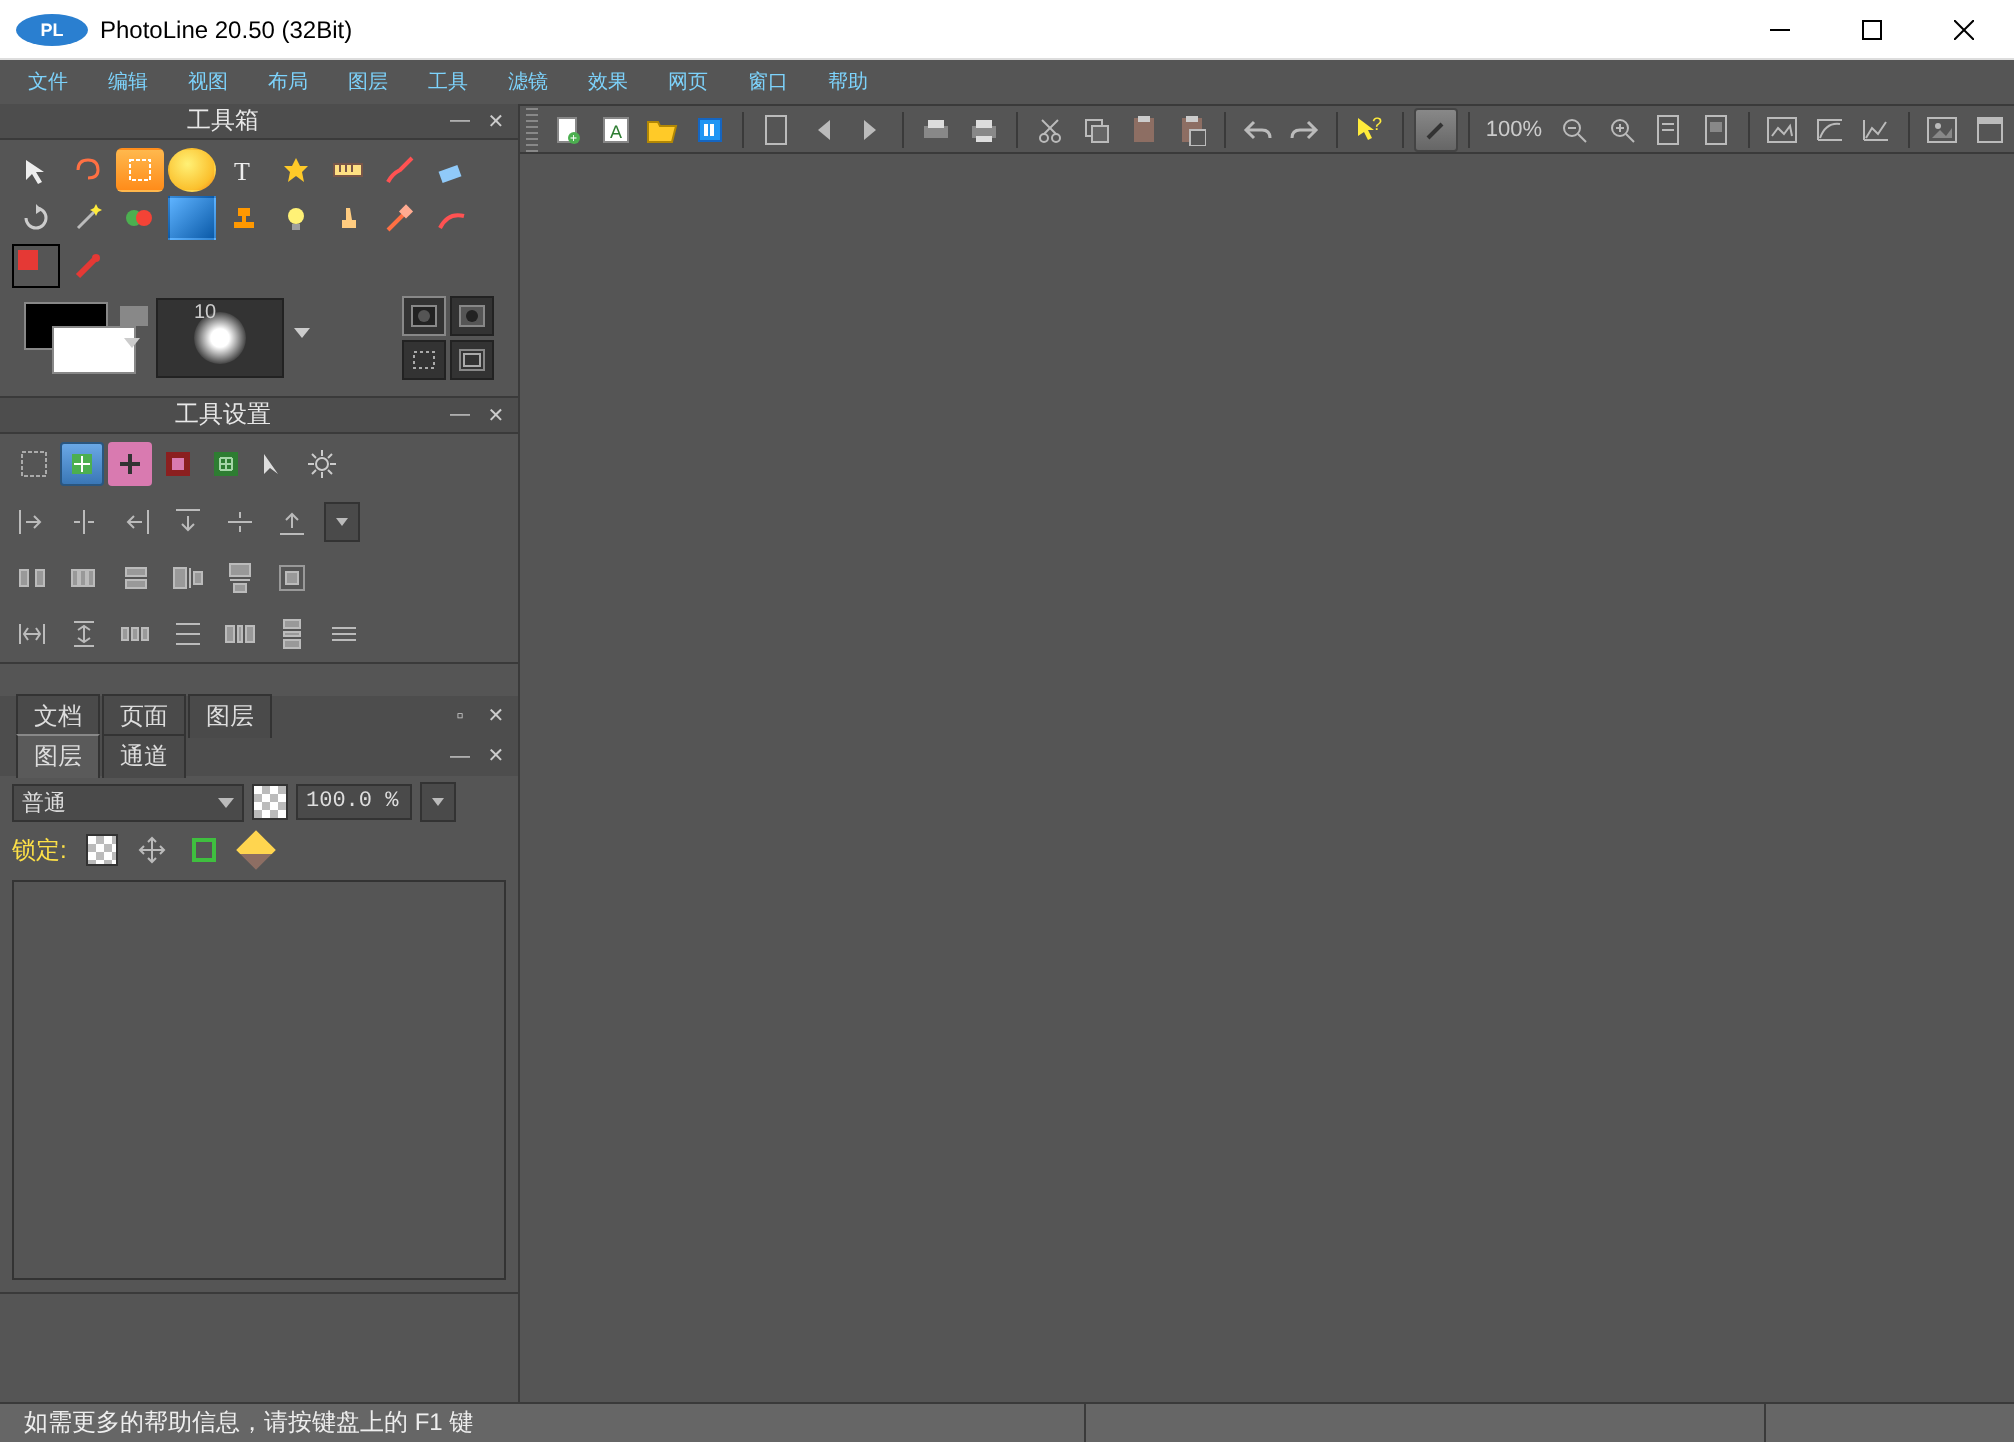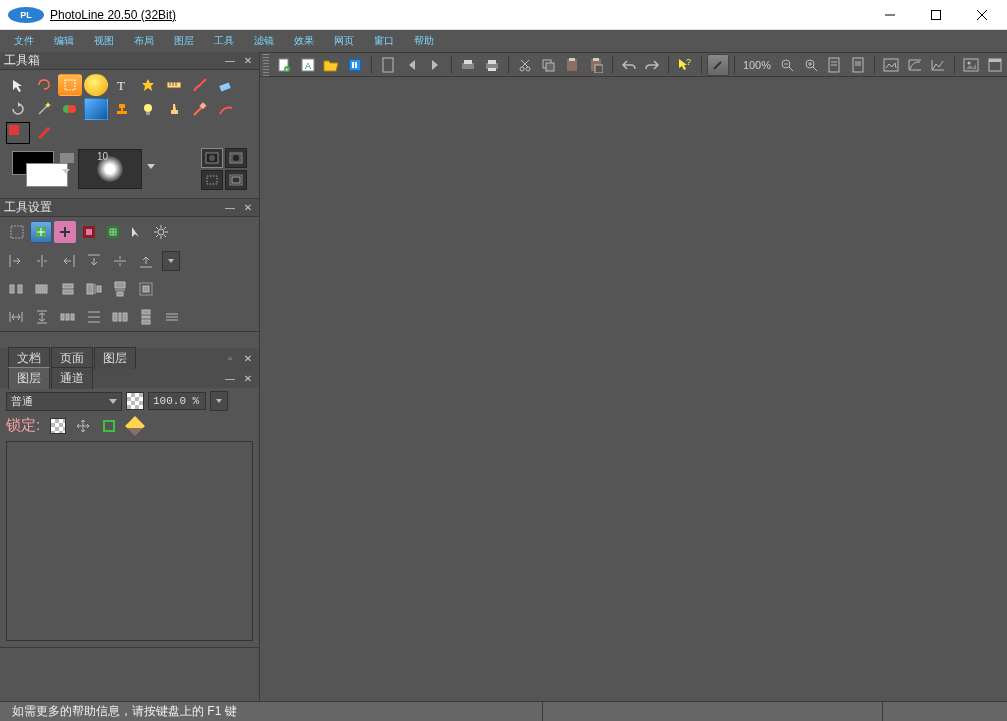--- a/index.html
+++ b/index.html
@@ -21,21 +21,21 @@
   padding: 0 2px 0 8px;
   border-bottom: 1px solid #ddd;
   color: #000;
   font-size: 12px;
 }
 .titlebar .app-icon {
   width: 36px; height: 16px; border-radius: 50%;
   background: #2a7fd0; display:flex; align-items:center; justify-content:center;
   color:#fff; font-size:9px; font-weight:bold; margin-right:6px;
 }
-.titlebar .title { flex:1;text-decoration:underline; }
+.titlebar .title { flex:1; }
 .titlebar .winbtns { display:flex; }
 .titlebar .winbtn {
   width:46px; height:30px; display:flex; align-items:center; justify-content:center;
   font-family: "Segoe UI Symbol", sans-serif; font-size:11px; color:#000;
 }
 
 .menubar {
   height:22px; background:#555; display:flex; align-items:center; padding:0 4px;
   color:#7dd3fc; font-size:10px;
 }
@@ -63,21 +63,21 @@
   border-right:1px solid #3a3a3a;
 }
 .canvas { flex:1; background:#555; }
 
 .panel { border-bottom:1px solid #3a3a3a; }
 .panel-header {
   height:18px; background:#4d4d4d; display:flex; align-items:center;
   padding:0 4px; color:#e8e8e8; font-size:12px;
   border-bottom:1px solid #3a3a3a;
 }
-.panel-header .ph-title { flex:1; }
+.panel-header .ph-title { flex:1;text-align:center; }
 .panel-header .ph-btn {
   width:14px; height:14px; display:flex; align-items:center; justify-content:center;
   font-size:10px; color:#ccc; margin-left:4px;
 }
 .panel-body { padding:4px 6px; }
 
 .toolbox-grid {
   display:grid; grid-template-columns:repeat(9,24px); grid-auto-rows:22px; gap:2px;
 }
 .tool {
@@ -149,21 +149,21 @@
   background:
     linear-gradient(45deg,#bbb 25%,transparent 25%,transparent 75%,#bbb 75%),
     linear-gradient(45deg,#bbb 25%,#fff 25%,#fff 75%,#bbb 75%);
   background-size:8px 8px; background-position:0 0,4px 4px;
   border:1px solid #333;
 }
 .opacity-field {
   height:18px; background:#4a4a4a; border:1px solid #333; color:#ddd;
   padding:0 4px; font-size:11px; display:flex; align-items:center; width:58px;font-family:Liberation Mono, monospace;
 }
-.lock-row { display:flex; align-items:center; gap:10px; padding:2px 6px 4px; color:#fca5a5; font-size:15px;}
+.lock-row { display:flex; align-items:center; gap:10px; padding:2px 6px 4px; color:#fde047; font-size:12px;}
 .lock-icons { display:flex; gap:8px; align-items:center;}
 .lock-icons .li { width:18px;height:18px; display:flex;align-items:center;justify-content:center;}
 .green-sq { width:12px;height:12px; border:2px solid #3fbf3f; }
 .yellow-pen { width:14px;height:14px; background:linear-gradient(135deg,#ffd54f 60%,#8d6e63 60%); transform:rotate(45deg);}
 .layer-list {
   margin:2px 6px 6px; height:200px; background:#555; border:1px solid #333;
 }
 
 .statusbar {
   height:20px; background:#666; border-top:1px solid #3a3a3a;

